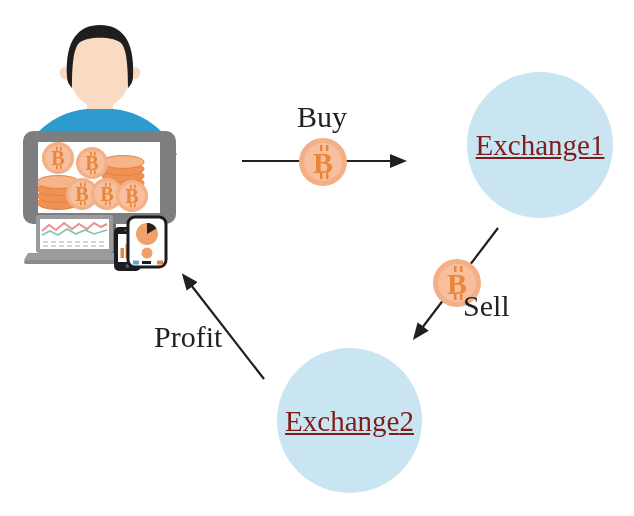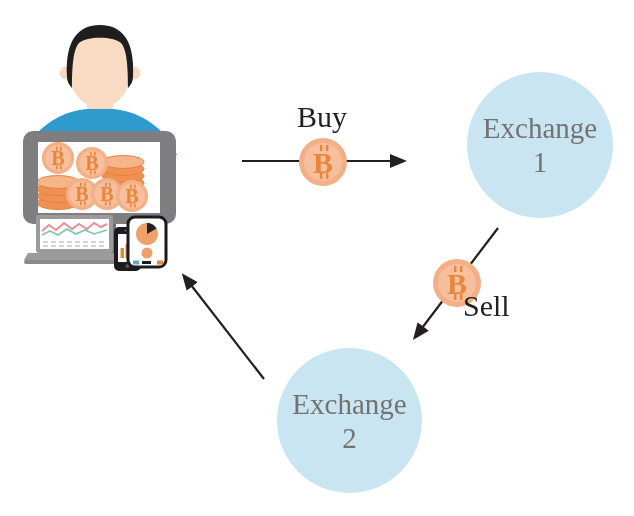--- a/index.html
+++ b/index.html
@@ -23,28 +23,29 @@
     position: absolute;
     left: 15px; top: 5px;
     width: 170px; height: 270px;
     z-index: 1;
   }
   .node {
     position: absolute;
     border-radius: 50%;
     background: #c9e5f1;
     display: flex;
-    flex-direction: column;
+    flex-direction: row;
     align-items: center;
     justify-content: center;
     text-align: center;
-    color: #737373;
+    color: #7f1d1d;
     font-size: 29px;
     line-height: 34px;
     z-index: 1;
+    text-decoration: underline;
   }
   .node.ex1 { left: 467px; top: 72px;  width: 146px; height: 146px; }
   .node.ex2 { left: 277px; top: 348px; width: 145px; height: 145px; }
   .flow-label {
     position: absolute;
     color: #231f20;
     font-size: 30px;
     line-height: 34px;
     white-space: nowrap;
     z-index: 3;
@@ -162,14 +163,15 @@
     </defs>
     <line x1="242" y1="161" x2="392" y2="161" stroke="#231f20" stroke-width="2.2" marker-end="url(#arrowhead)"></line>
     <line x1="498" y1="228" x2="422" y2="328" stroke="#231f20" stroke-width="2.2" marker-end="url(#arrowhead)"></line>
     <line x1="264" y1="379" x2="191" y2="285" stroke="#231f20" stroke-width="2.2" marker-end="url(#arrowhead)"></line>
     <use href="#btc-coin" transform="translate(323,162)"></use>
     <use href="#btc-coin" transform="translate(457,283)"></use>
   </svg>
 
   <div class="flow-label buy">Buy</div>
   <div class="flow-label sell">Sell</div>
+  <div class="flow-label profit">Profit</div>
 
 </div>
 
 </body></html>

